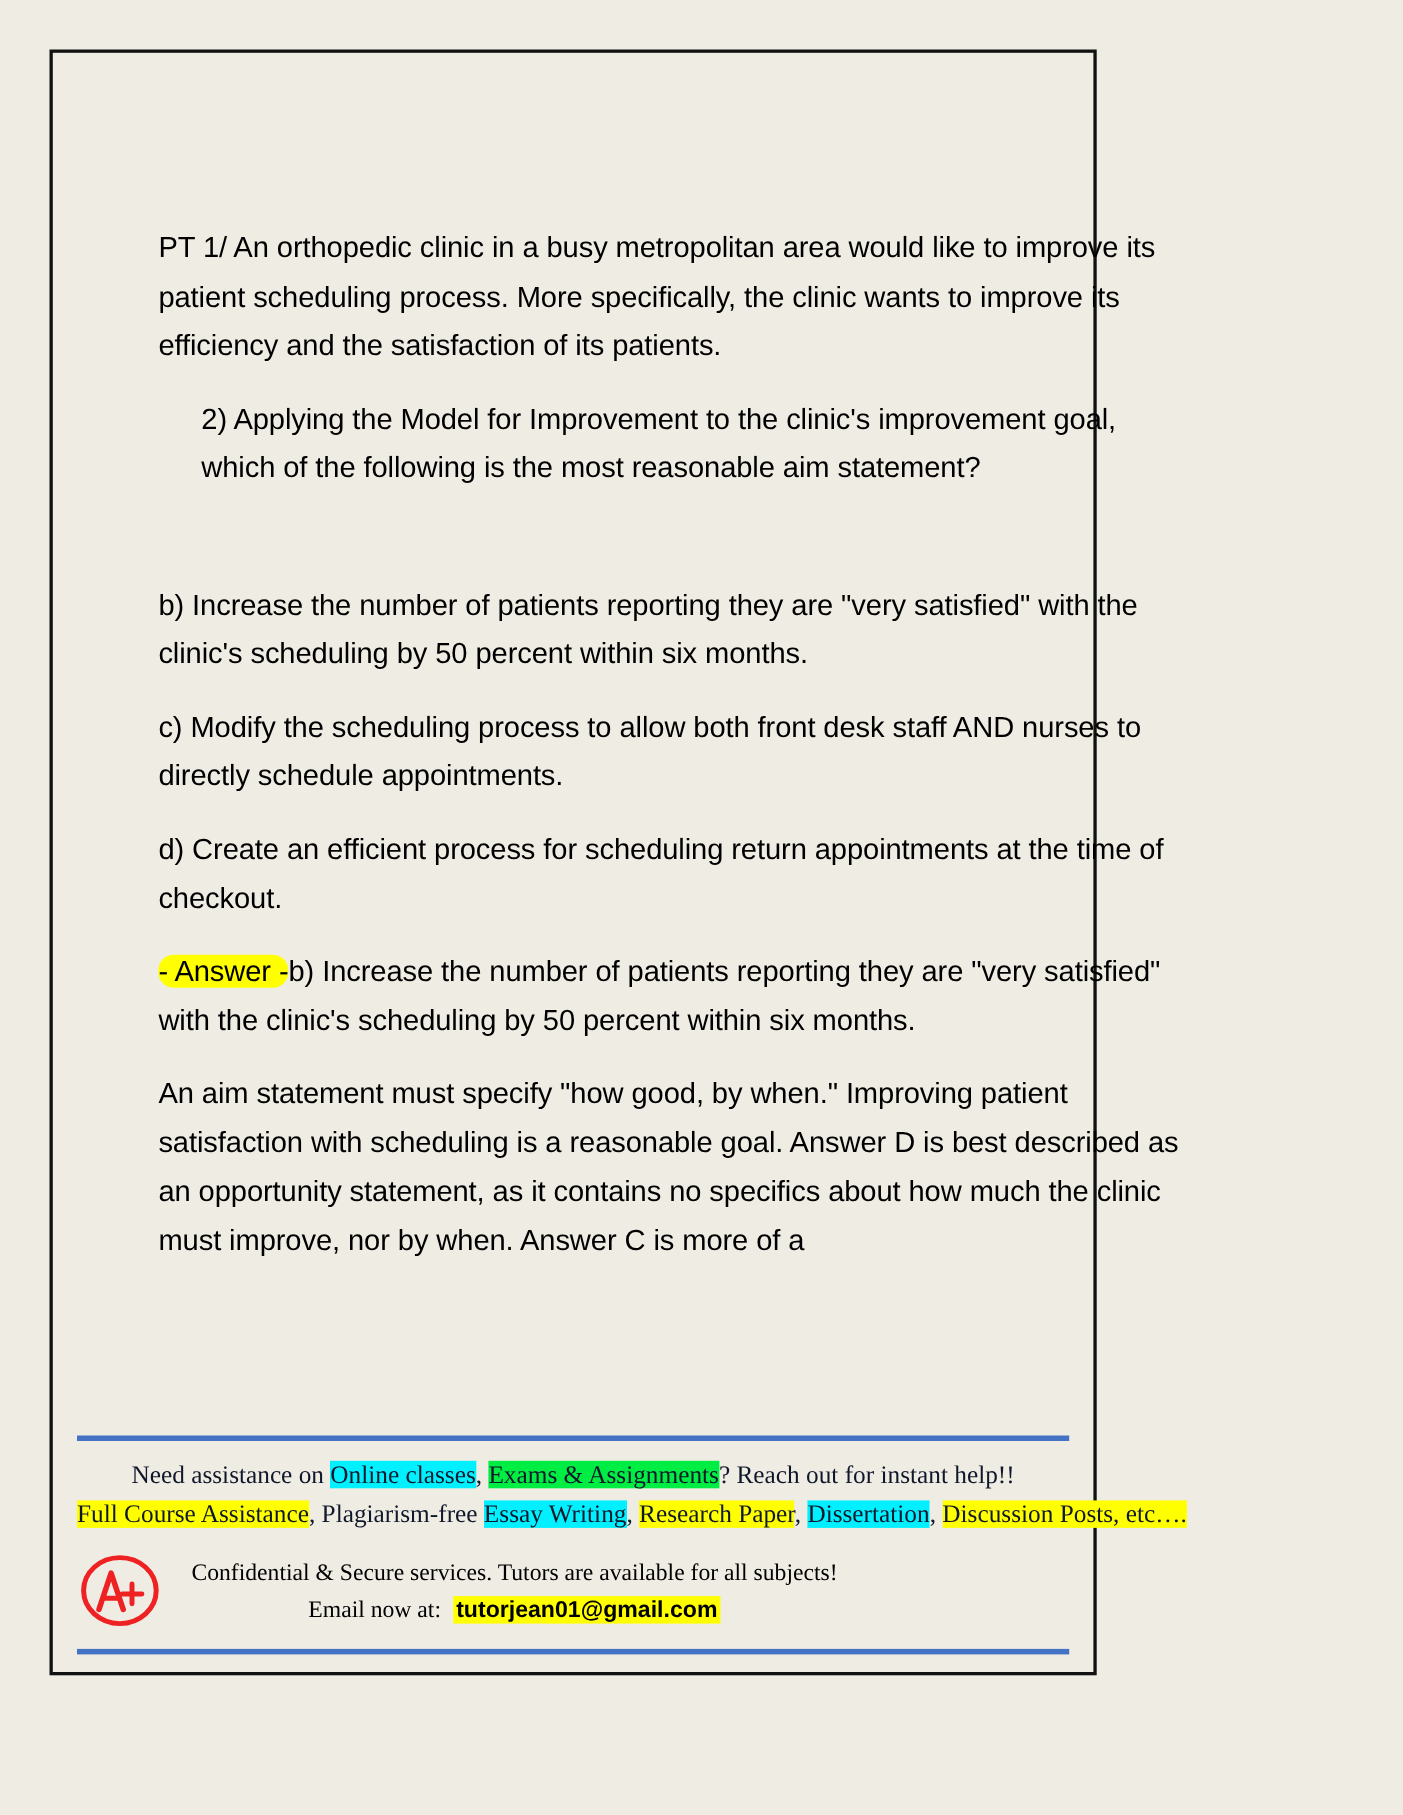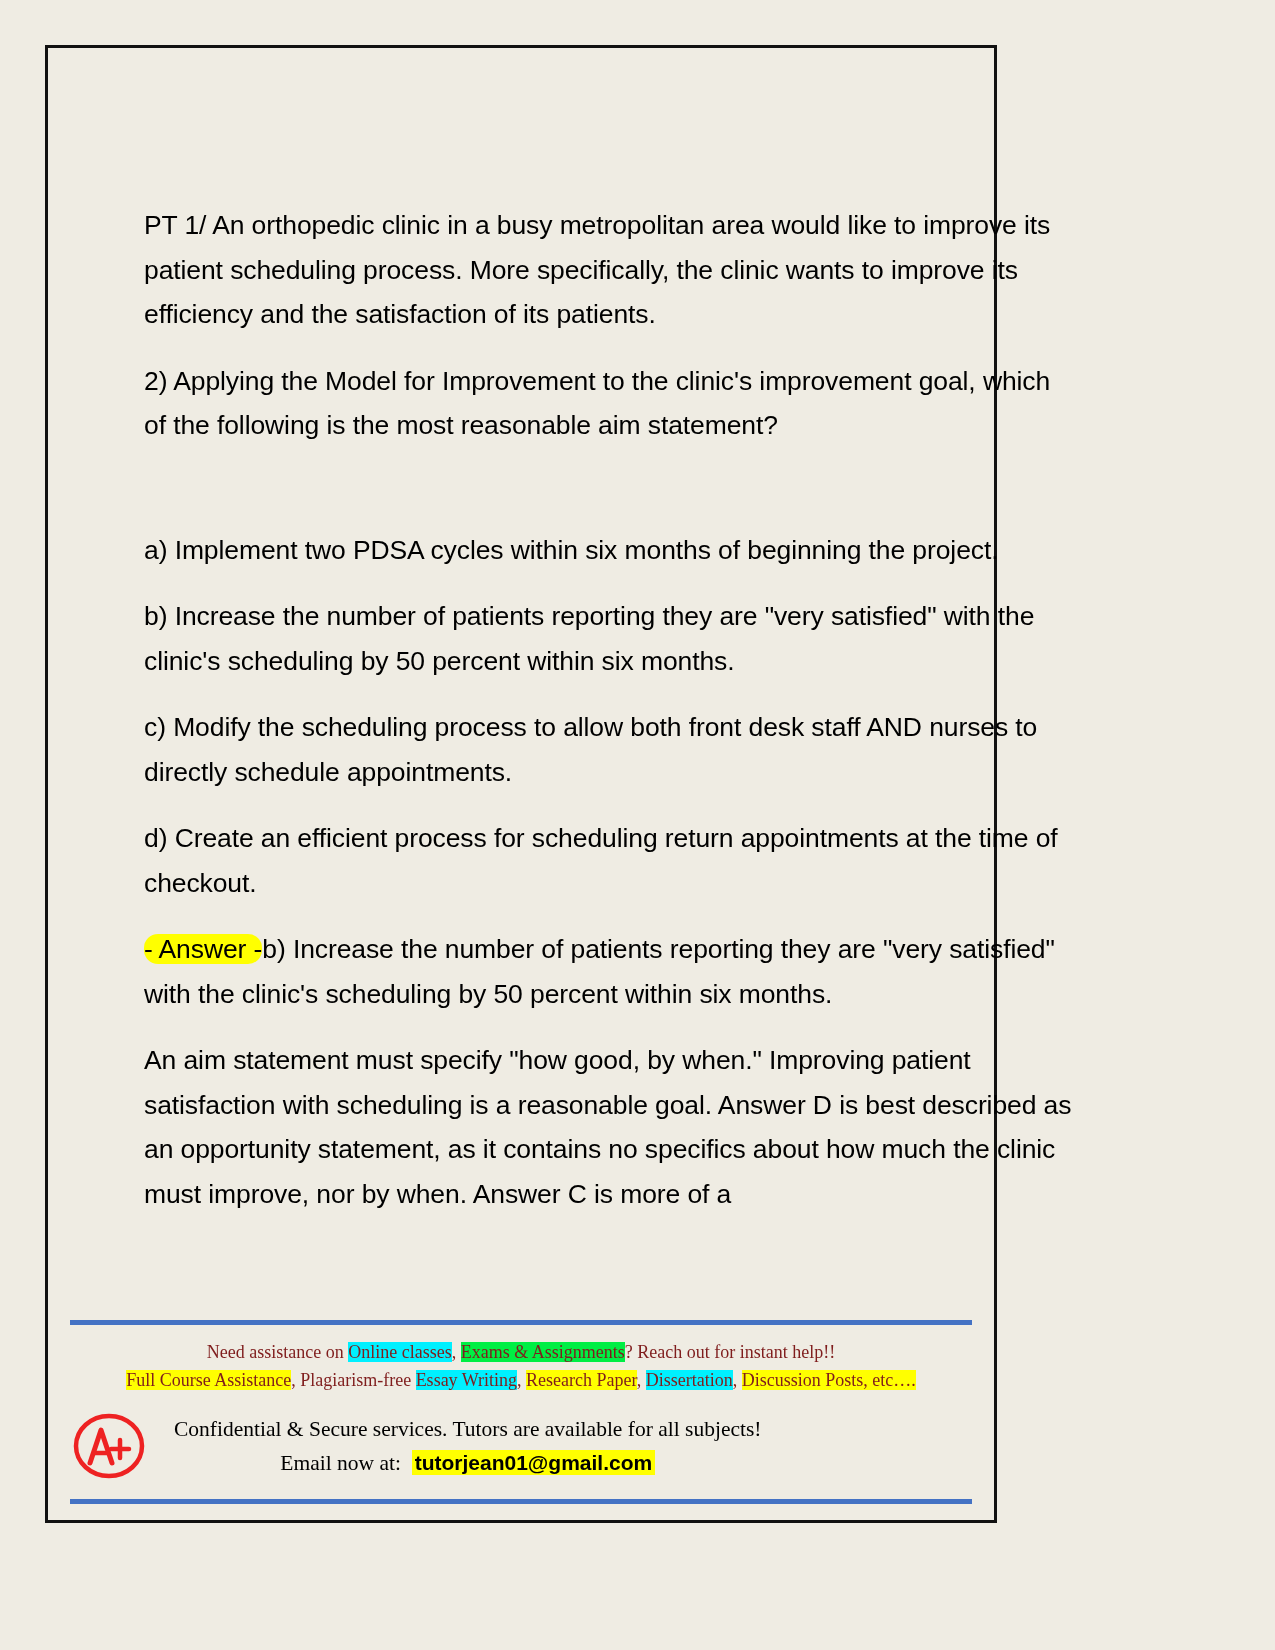--- a/index.html
+++ b/index.html
@@ -36,20 +36,21 @@
     font-size: 26.5px;
     line-height: 1.68;
     color: #000000;
     margin: 0 0 22px 0;
     font-family: "Liberation Sans", sans-serif;
     letter-spacing: -0.1px;
   }
 
   .para.spacer-after {
     margin-bottom: 80px;
+    margin-left: 39px;
   }
 
   .hl-yellow {
     background: #ffff00;
     border-radius: 14px;
   }
 
   
   .footer {
     position: absolute;
@@ -63,22 +64,22 @@
     background: #4472c4;
     width: 100%;
   }
 
   .rule.top { margin-bottom: 14px; }
   .rule.bottom { margin-top: 14px; }
 
   .footer-line {
     text-align: center;
     font-family: "Liberation Serif", serif;
-    font-size: 18px;
-    color: #7f1d1d;
+    font-size: 23px;
+    color: #0f172a;
     line-height: 1.45;
     white-space: nowrap;
   }
 
   .footer-line.l1 { margin-bottom: 2px; }
   .footer-line.l2 { margin-bottom: 10px; }
 
   .mark-cyan { background: #00f0ff; }
   .mark-green { background: #00ee44; }
   .mark-yellow { background: #ffff00; }
@@ -118,21 +119,20 @@
 <body>
 
 <div class="page">
 
   <div class="doc-body">
 
     <p class="para">PT 1/ An orthopedic clinic in a busy metropolitan area would like to improve its patient scheduling process. More specifically, the clinic wants to improve its efficiency and the satisfaction of its patients.</p>
 
     <p class="para spacer-after">2) Applying the Model for Improvement to the clinic's improvement goal, which of the following is the most reasonable aim statement?</p>
 
-    <p class="para">a) Implement two PDSA cycles within six months of beginning the project.</p>
 
     <p class="para">b) Increase the number of patients reporting they are "very satisfied" with the clinic's scheduling by 50 percent within six months.</p>
 
     <p class="para">c) Modify the scheduling process to allow both front desk staff AND nurses to directly schedule appointments.</p>
 
     <p class="para">d) Create an efficient process for scheduling return appointments at the time of checkout.</p>
 
     <p class="para"><span class="hl-yellow">- Answer -</span><span>b) Increase the number of patients reporting they are "very satisfied" with the clinic's scheduling by 50 percent within six months.</span></p>
 
     <p class="para">An aim statement must specify "how good, by when." Improving patient satisfaction with scheduling is a reasonable goal. Answer D is best described as an opportunity statement, as it contains no specifics about how much the clinic must improve, nor by when. Answer C is more of a</p>

